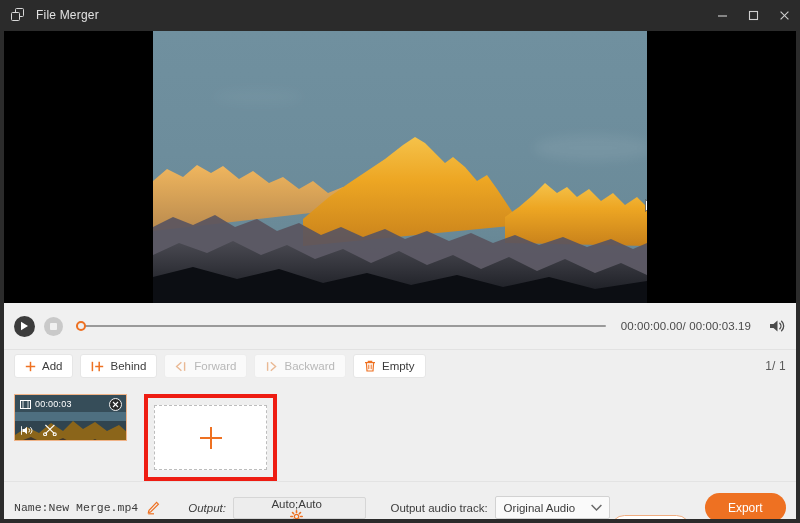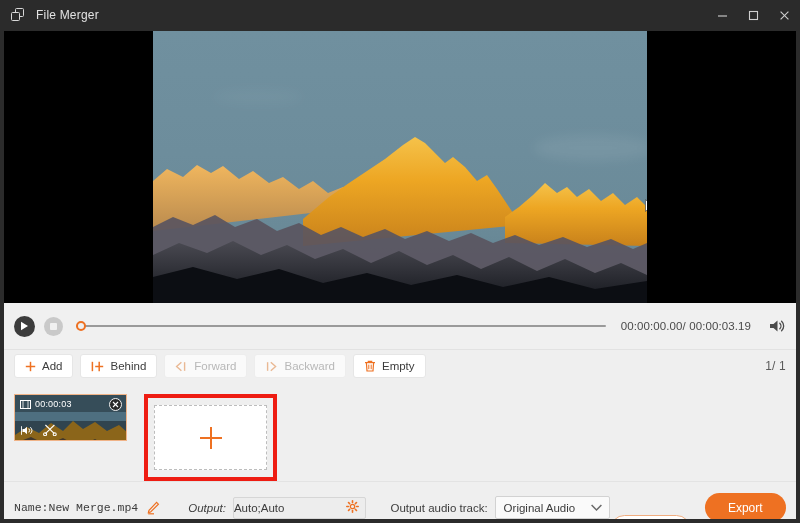--- a/index.html
+++ b/index.html
@@ -202,21 +202,21 @@
   .pencil { margin-left: 8px; display: flex; align-items: center; }
   .out-label { font-size: 11.5px; color: #3c3c3c; margin-left: 28px; white-space: nowrap; font-style: italic; }
   .out-field {
     margin-left: 7px;
     width: 142px; height: 22px;
     background: #ededed;
     border: 1px solid #d6d6d6;
     border-radius: 2px;
     display: flex; align-items: center;
     padding: 0 6px 0 0;
-    font-size: 11.5px; color: #3c3c3c;
+    font-size: 11.5px; color: #3c3c3c; flex-direction: column;
   }
   .out-field .txt { flex: 1; }
   .audio-label { font-size: 11.5px; color: #3c3c3c; margin-left: 24px; white-space: nowrap; }
   .audio-select {
     margin-left: 7px;
     width: 122px; height: 23px;
     background: #fafafa;
     border: 1px solid #d2d2d2;
     border-radius: 2px;
     display: flex; align-items: center;

